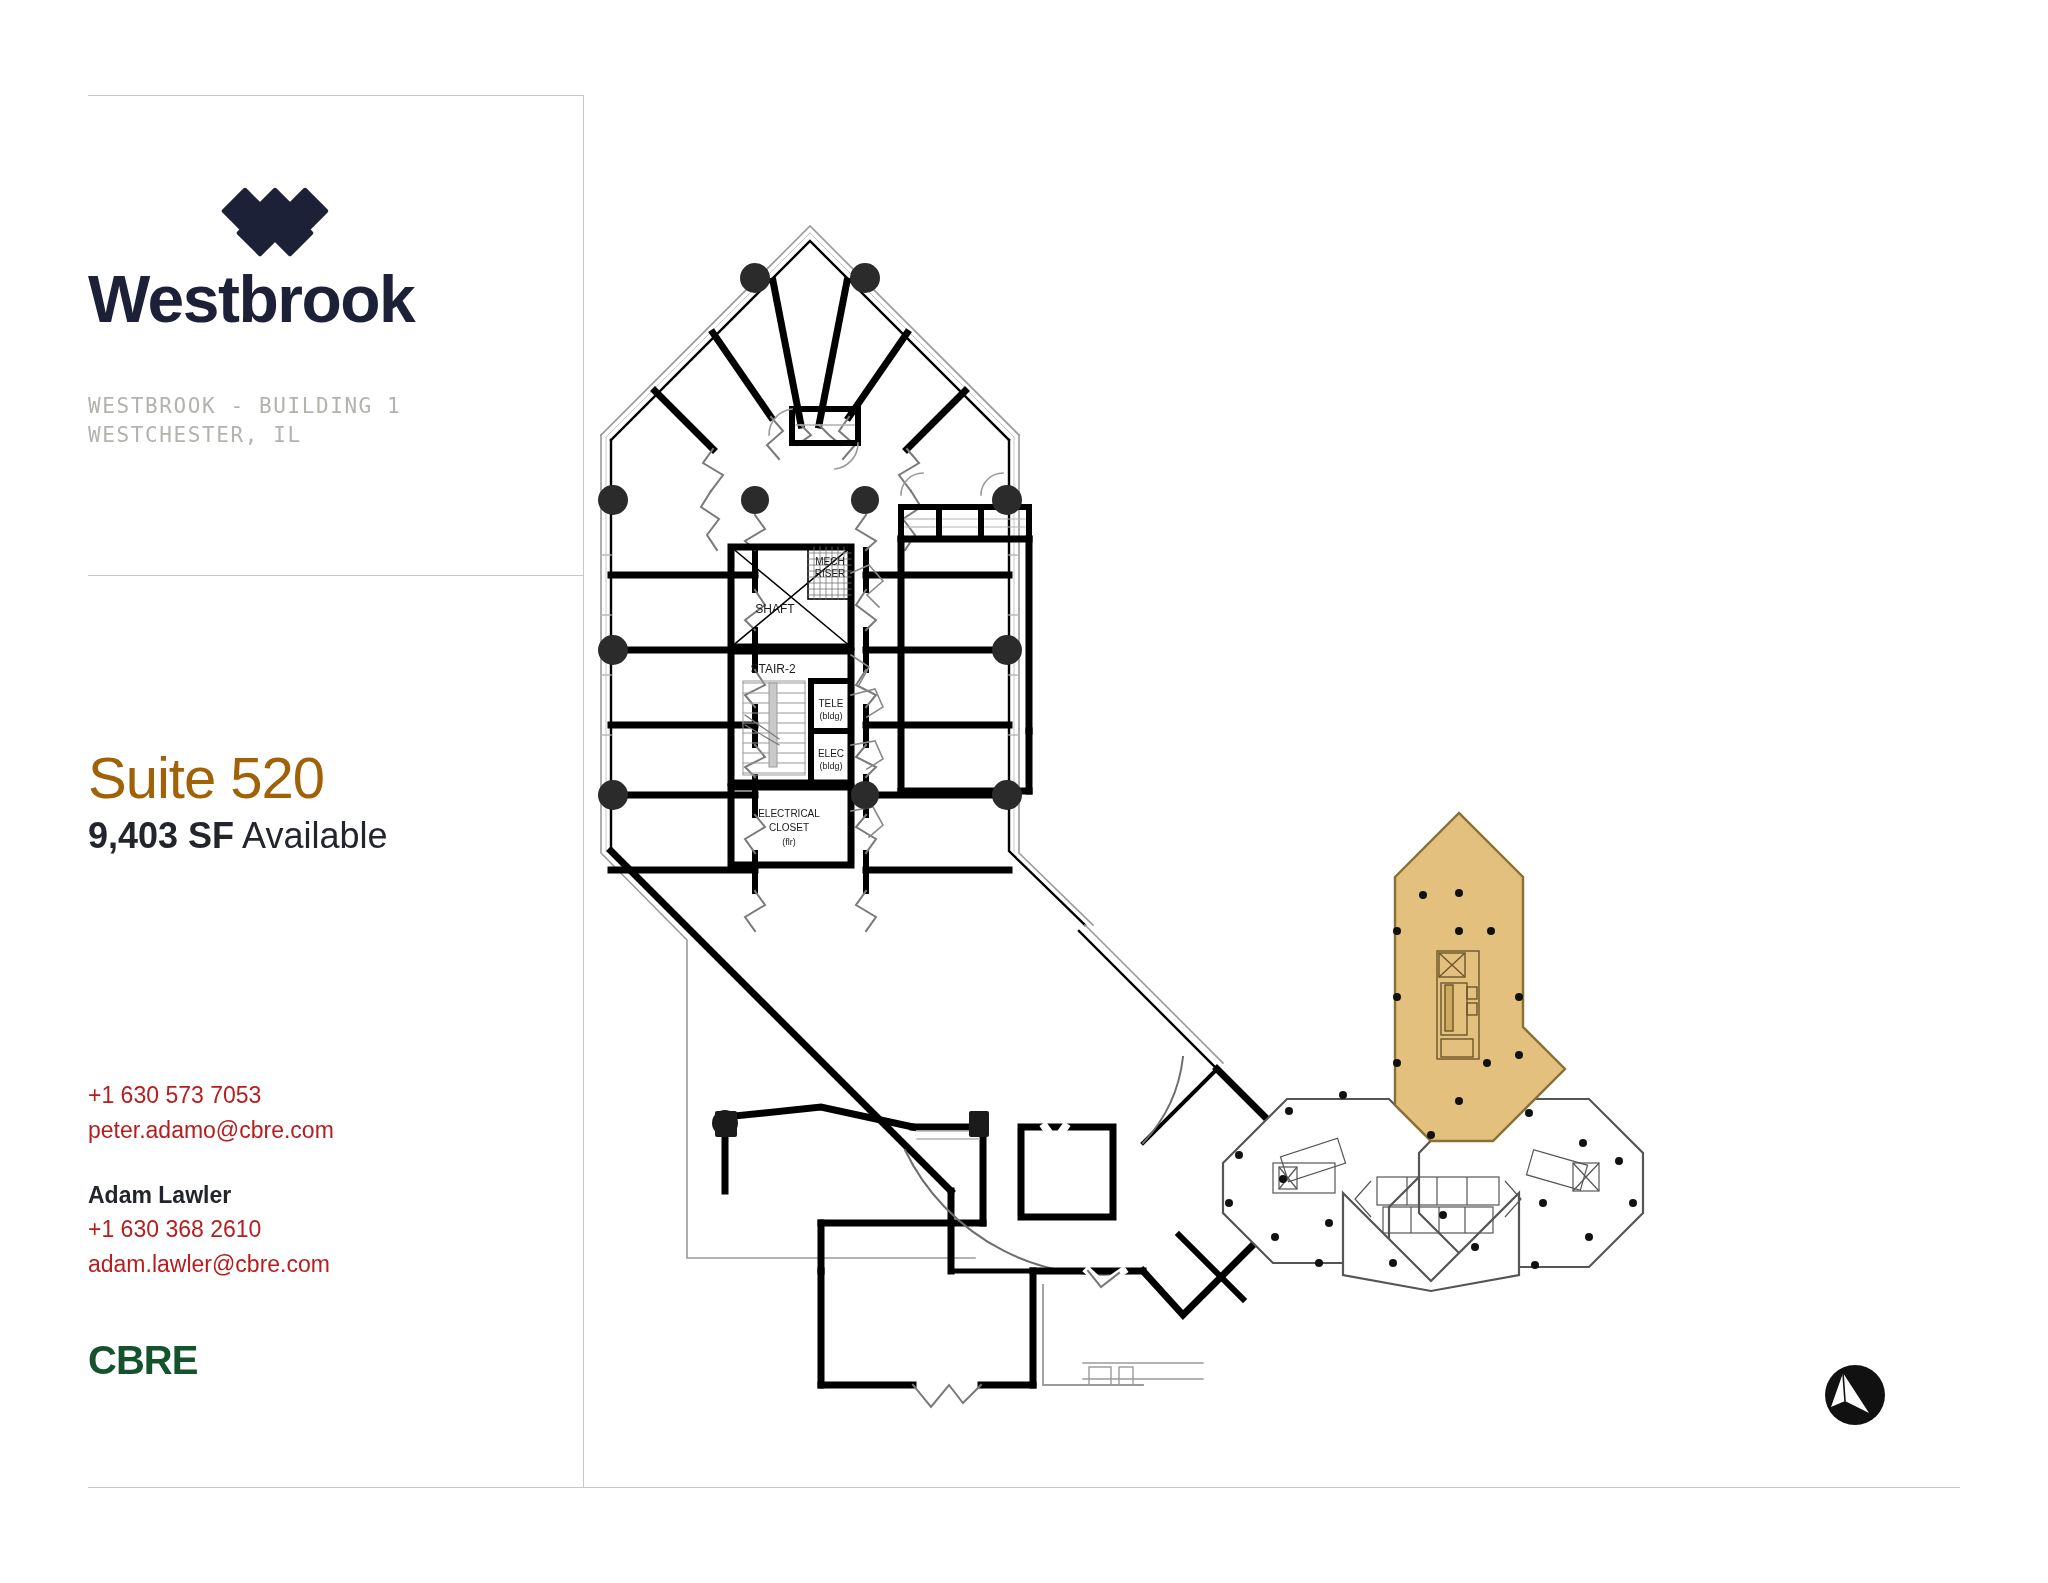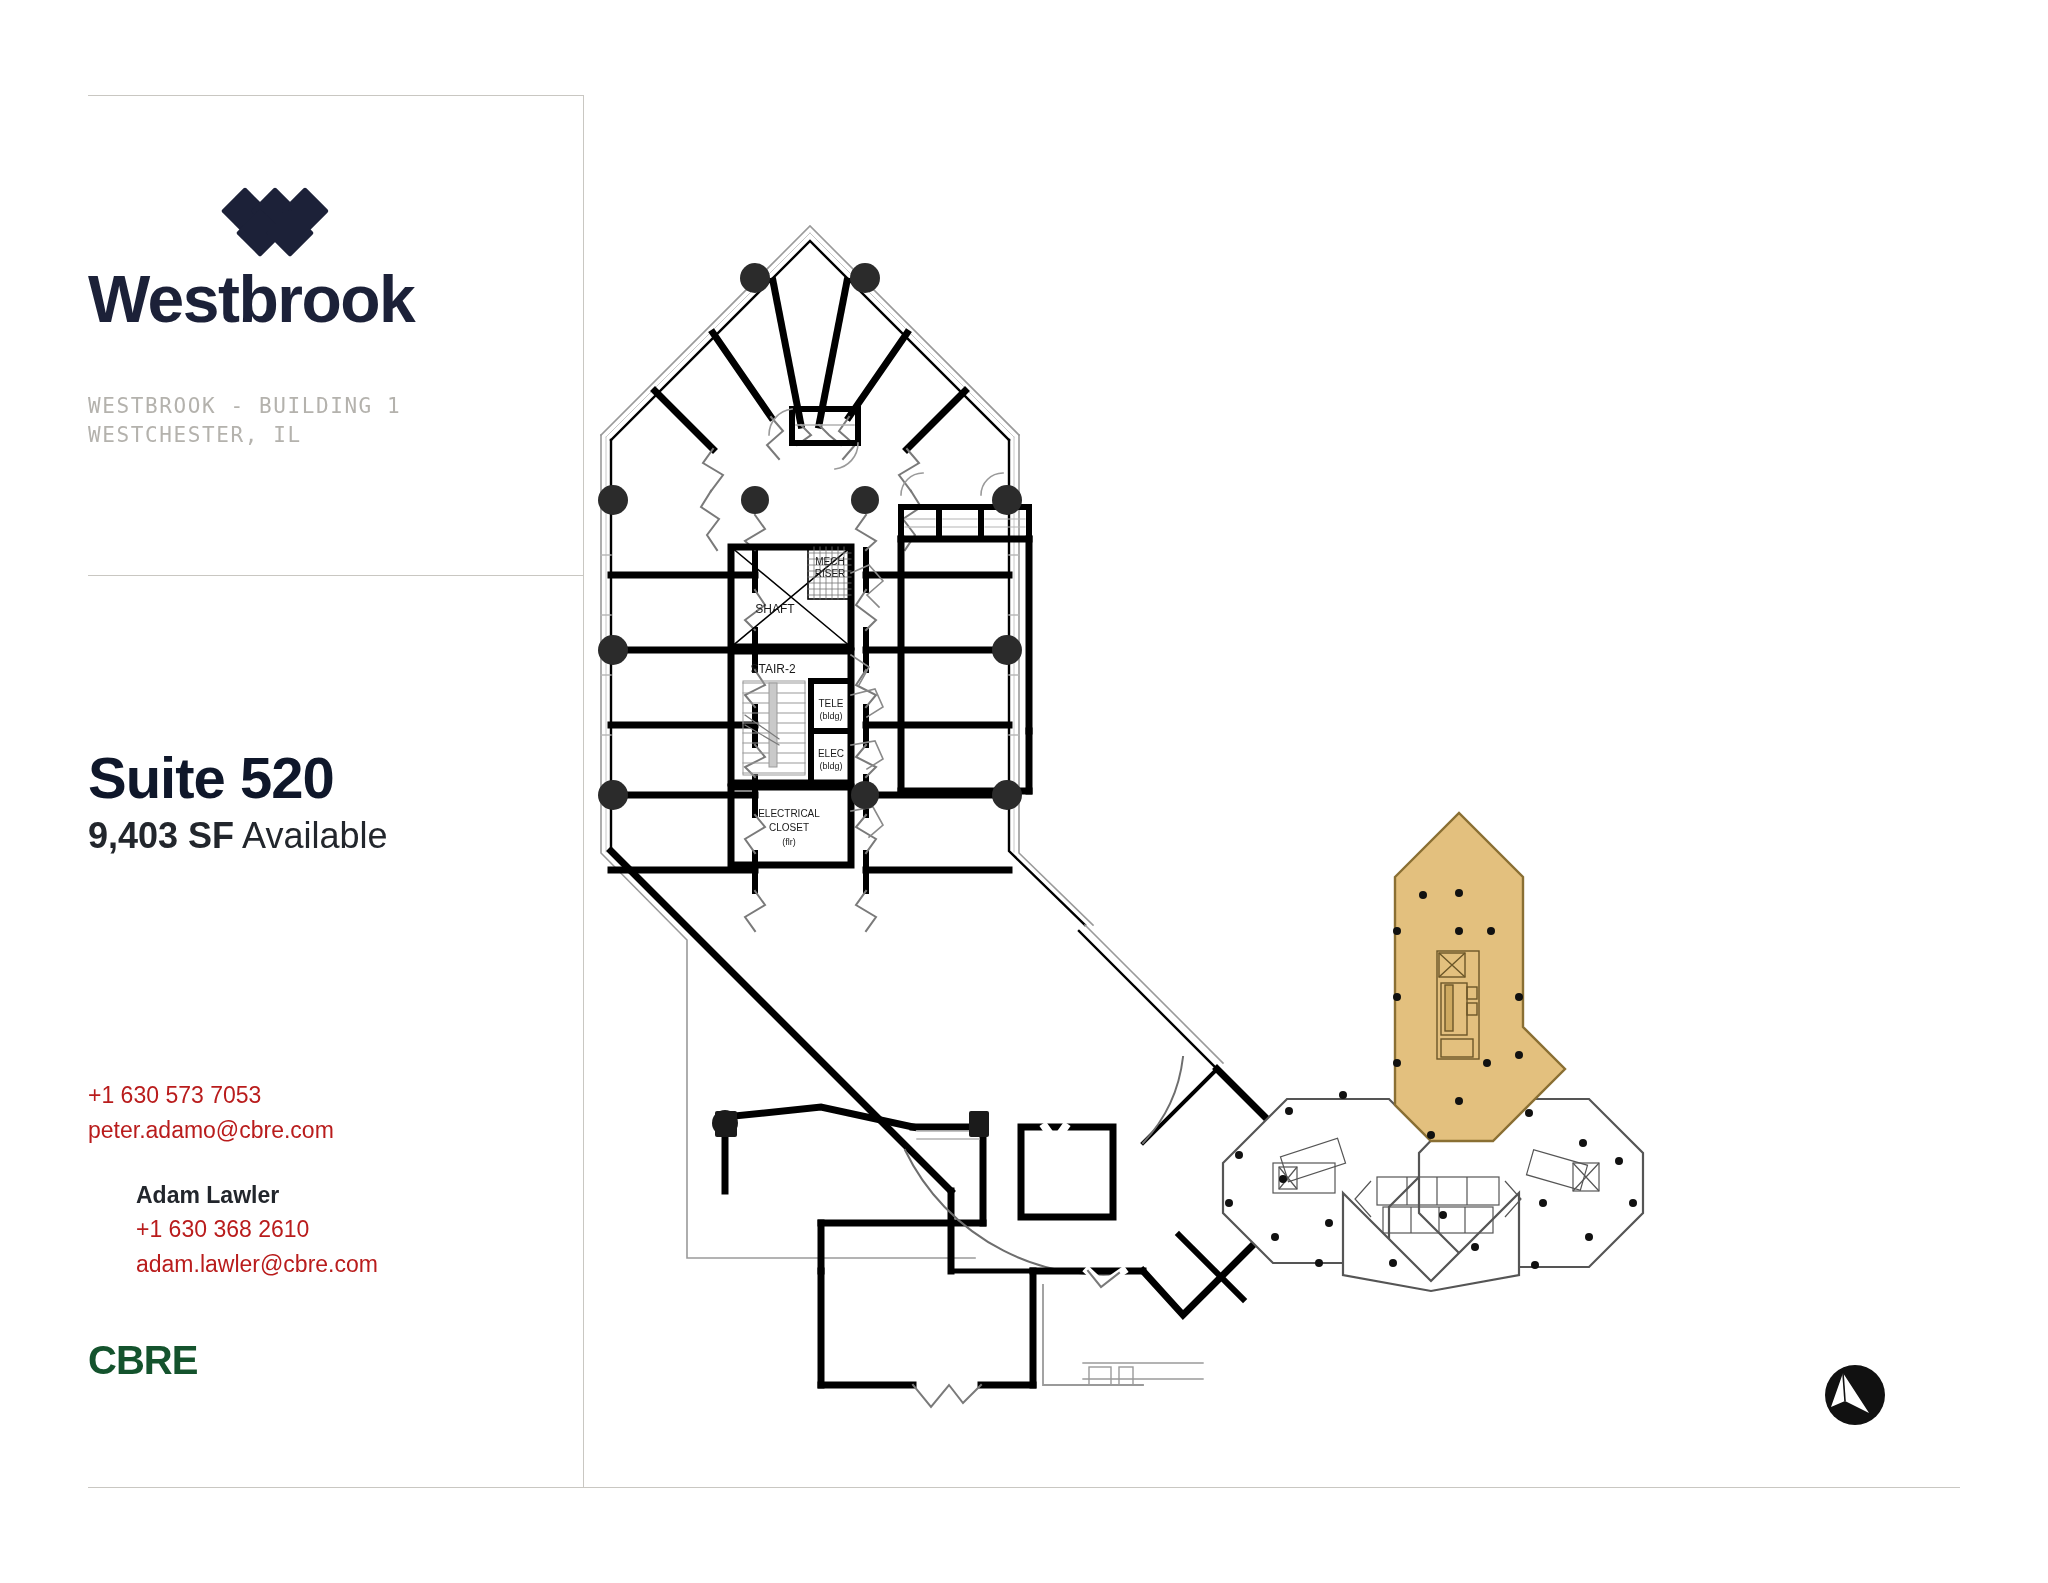--- a/index.html
+++ b/index.html
@@ -108,22 +108,22 @@
   }
 
   .suite-block {
     position: absolute;
     left: 0;
     top: 748px;
     width: 460px;
   }
   .suite-title {
     font-size: 58px;
-    font-weight: 700;
-    color: #0f172a;
+    font-weight: 400;
+    color: #a16207;
     letter-spacing: -1px;
     line-height: 1.05;
     margin: 0 0 6px 0;
   }
   .suite-sub {
     font-size: 36px;
     color: #22262c;
     line-height: 1.15;
     margin: 0;
     white-space: nowrap;
@@ -131,21 +131,21 @@
   .suite-sub b { font-weight: 700; margin-top: 36px; }
   .suite-sub span { font-weight: 400; }
 
   .contacts {
     position: absolute;
     left: 0;
     top: 1078px;
     width: 440px;
   }
   .contact { margin-bottom: 30px; }
-  .contact:last-child { margin-bottom: 0; margin-left: 48px; }
+  .contact:last-child { margin-bottom: 0; }
   .contact-name {
     font-size: 23px;
     font-weight: 700;
     color: #22262c;
     line-height: 1.5;
   }
   .contact-line {
     font-size: 23px;
     font-weight: 400;
     color: #b91c1c;

